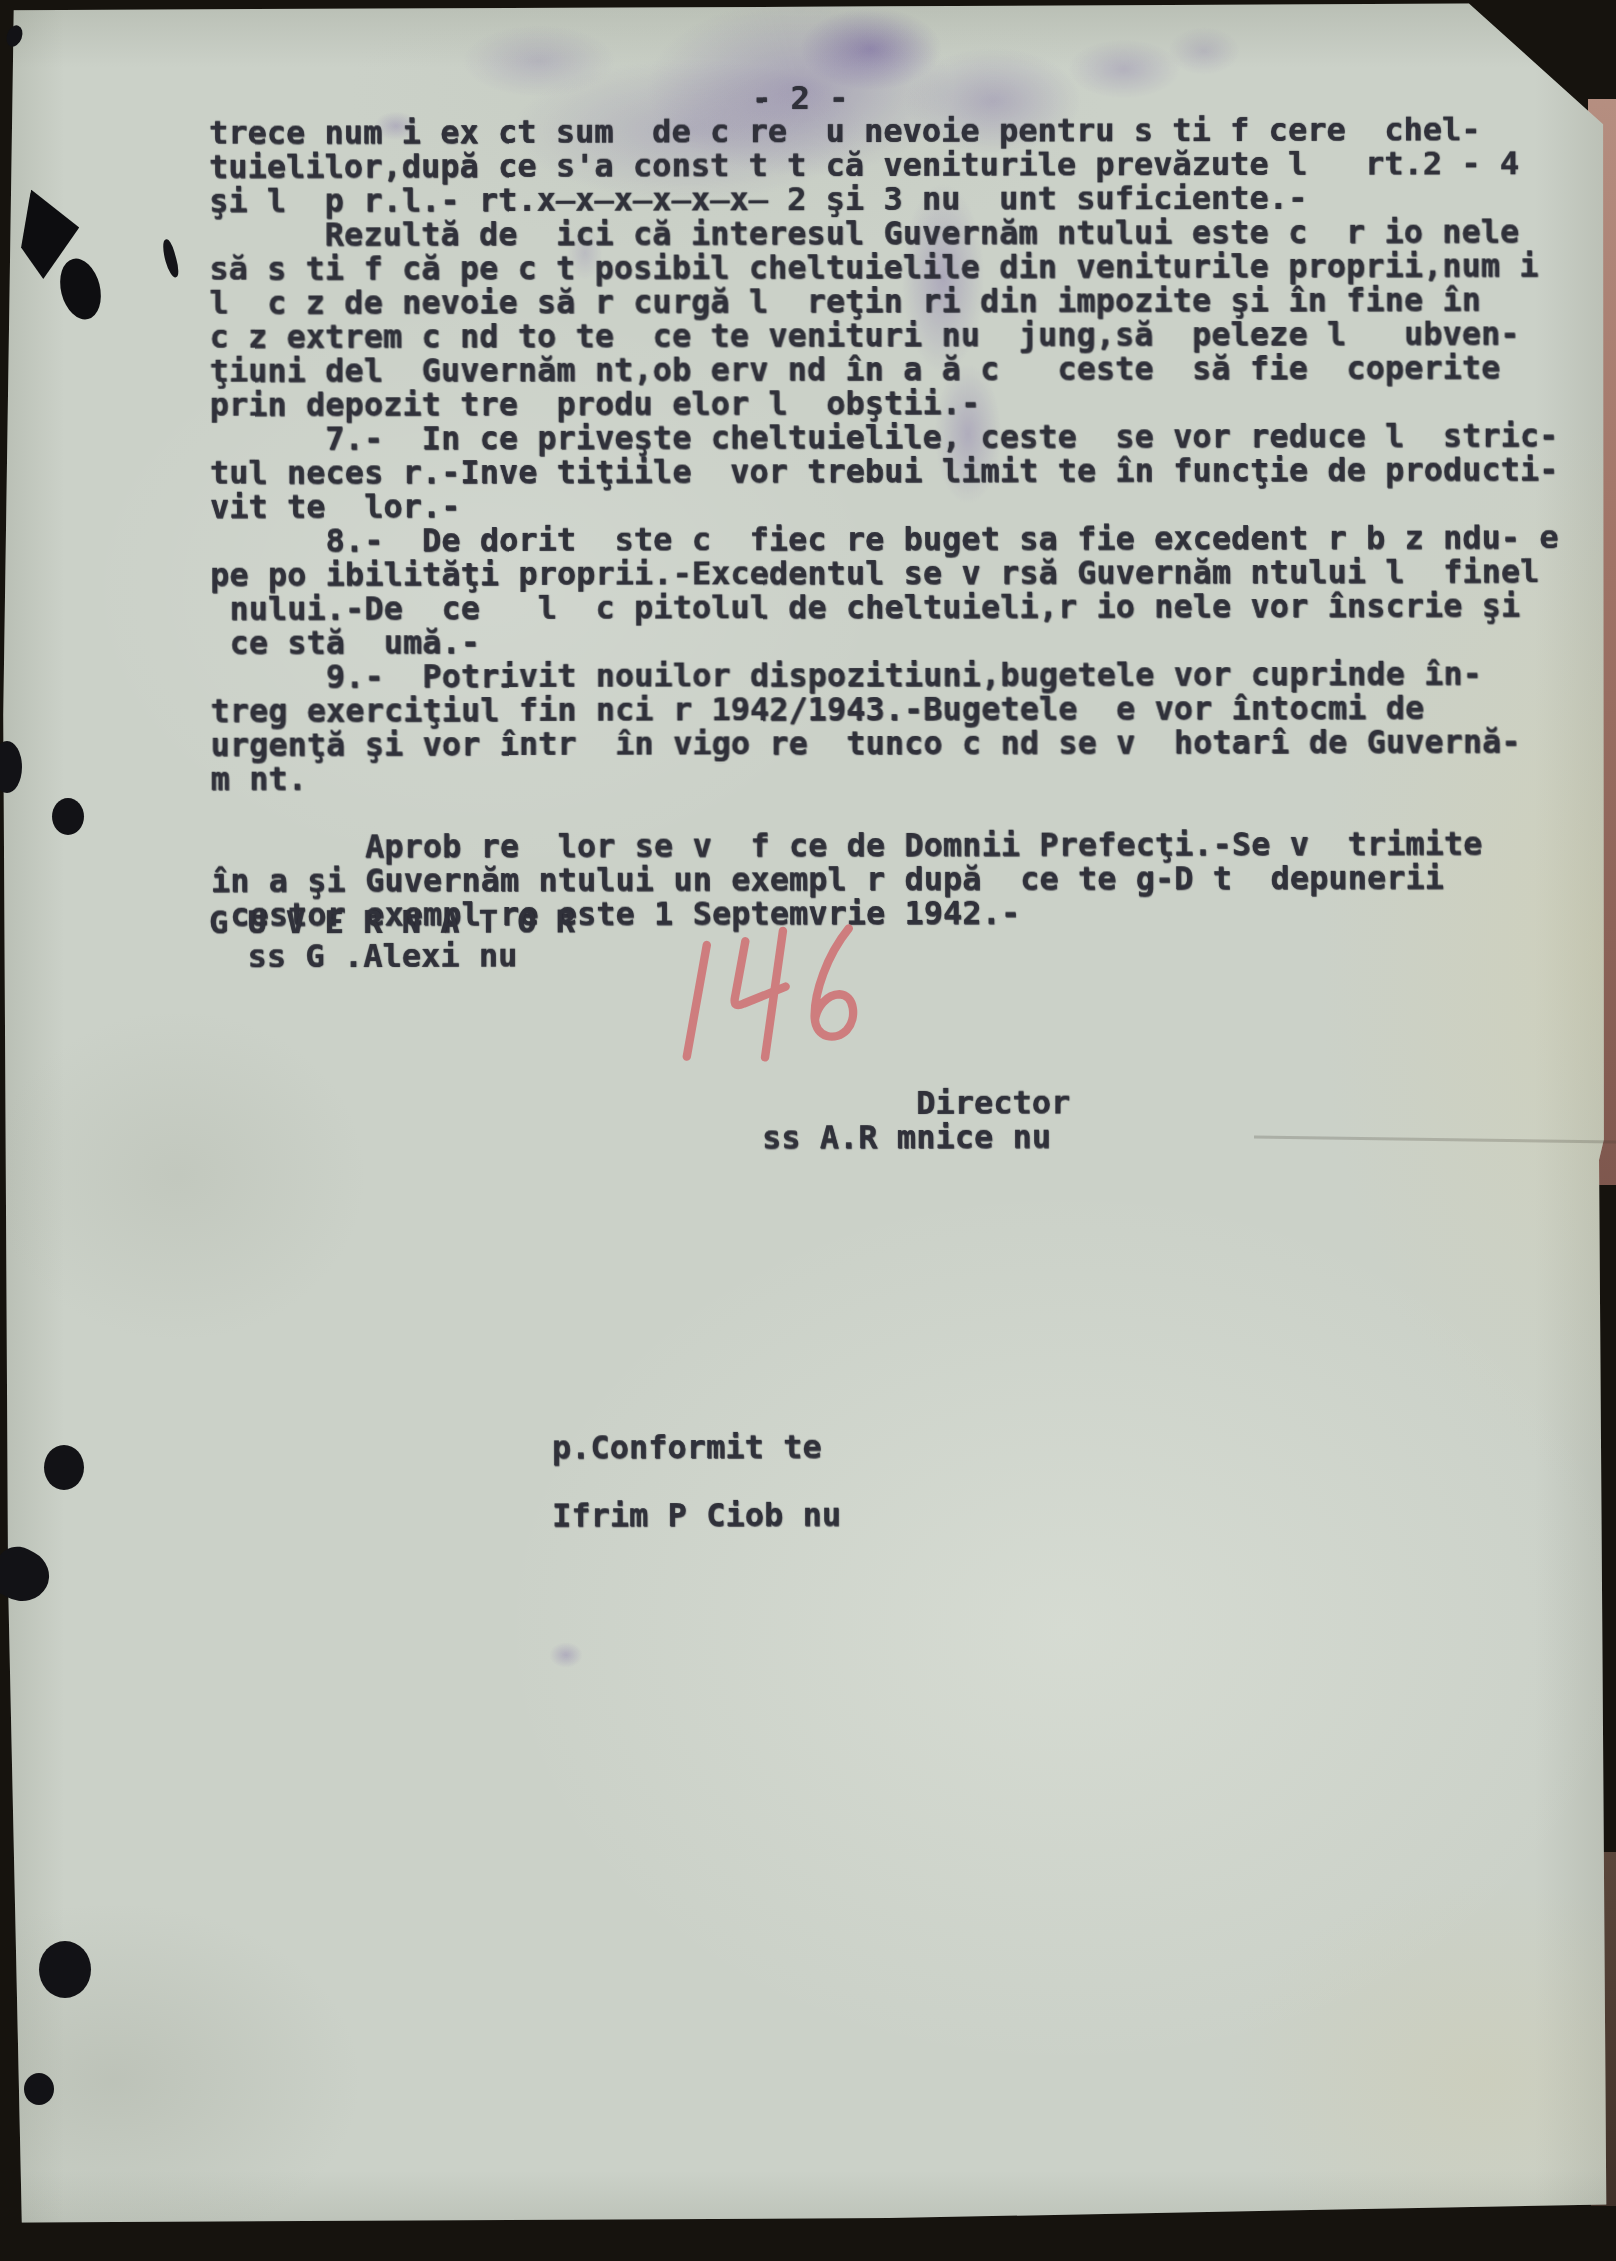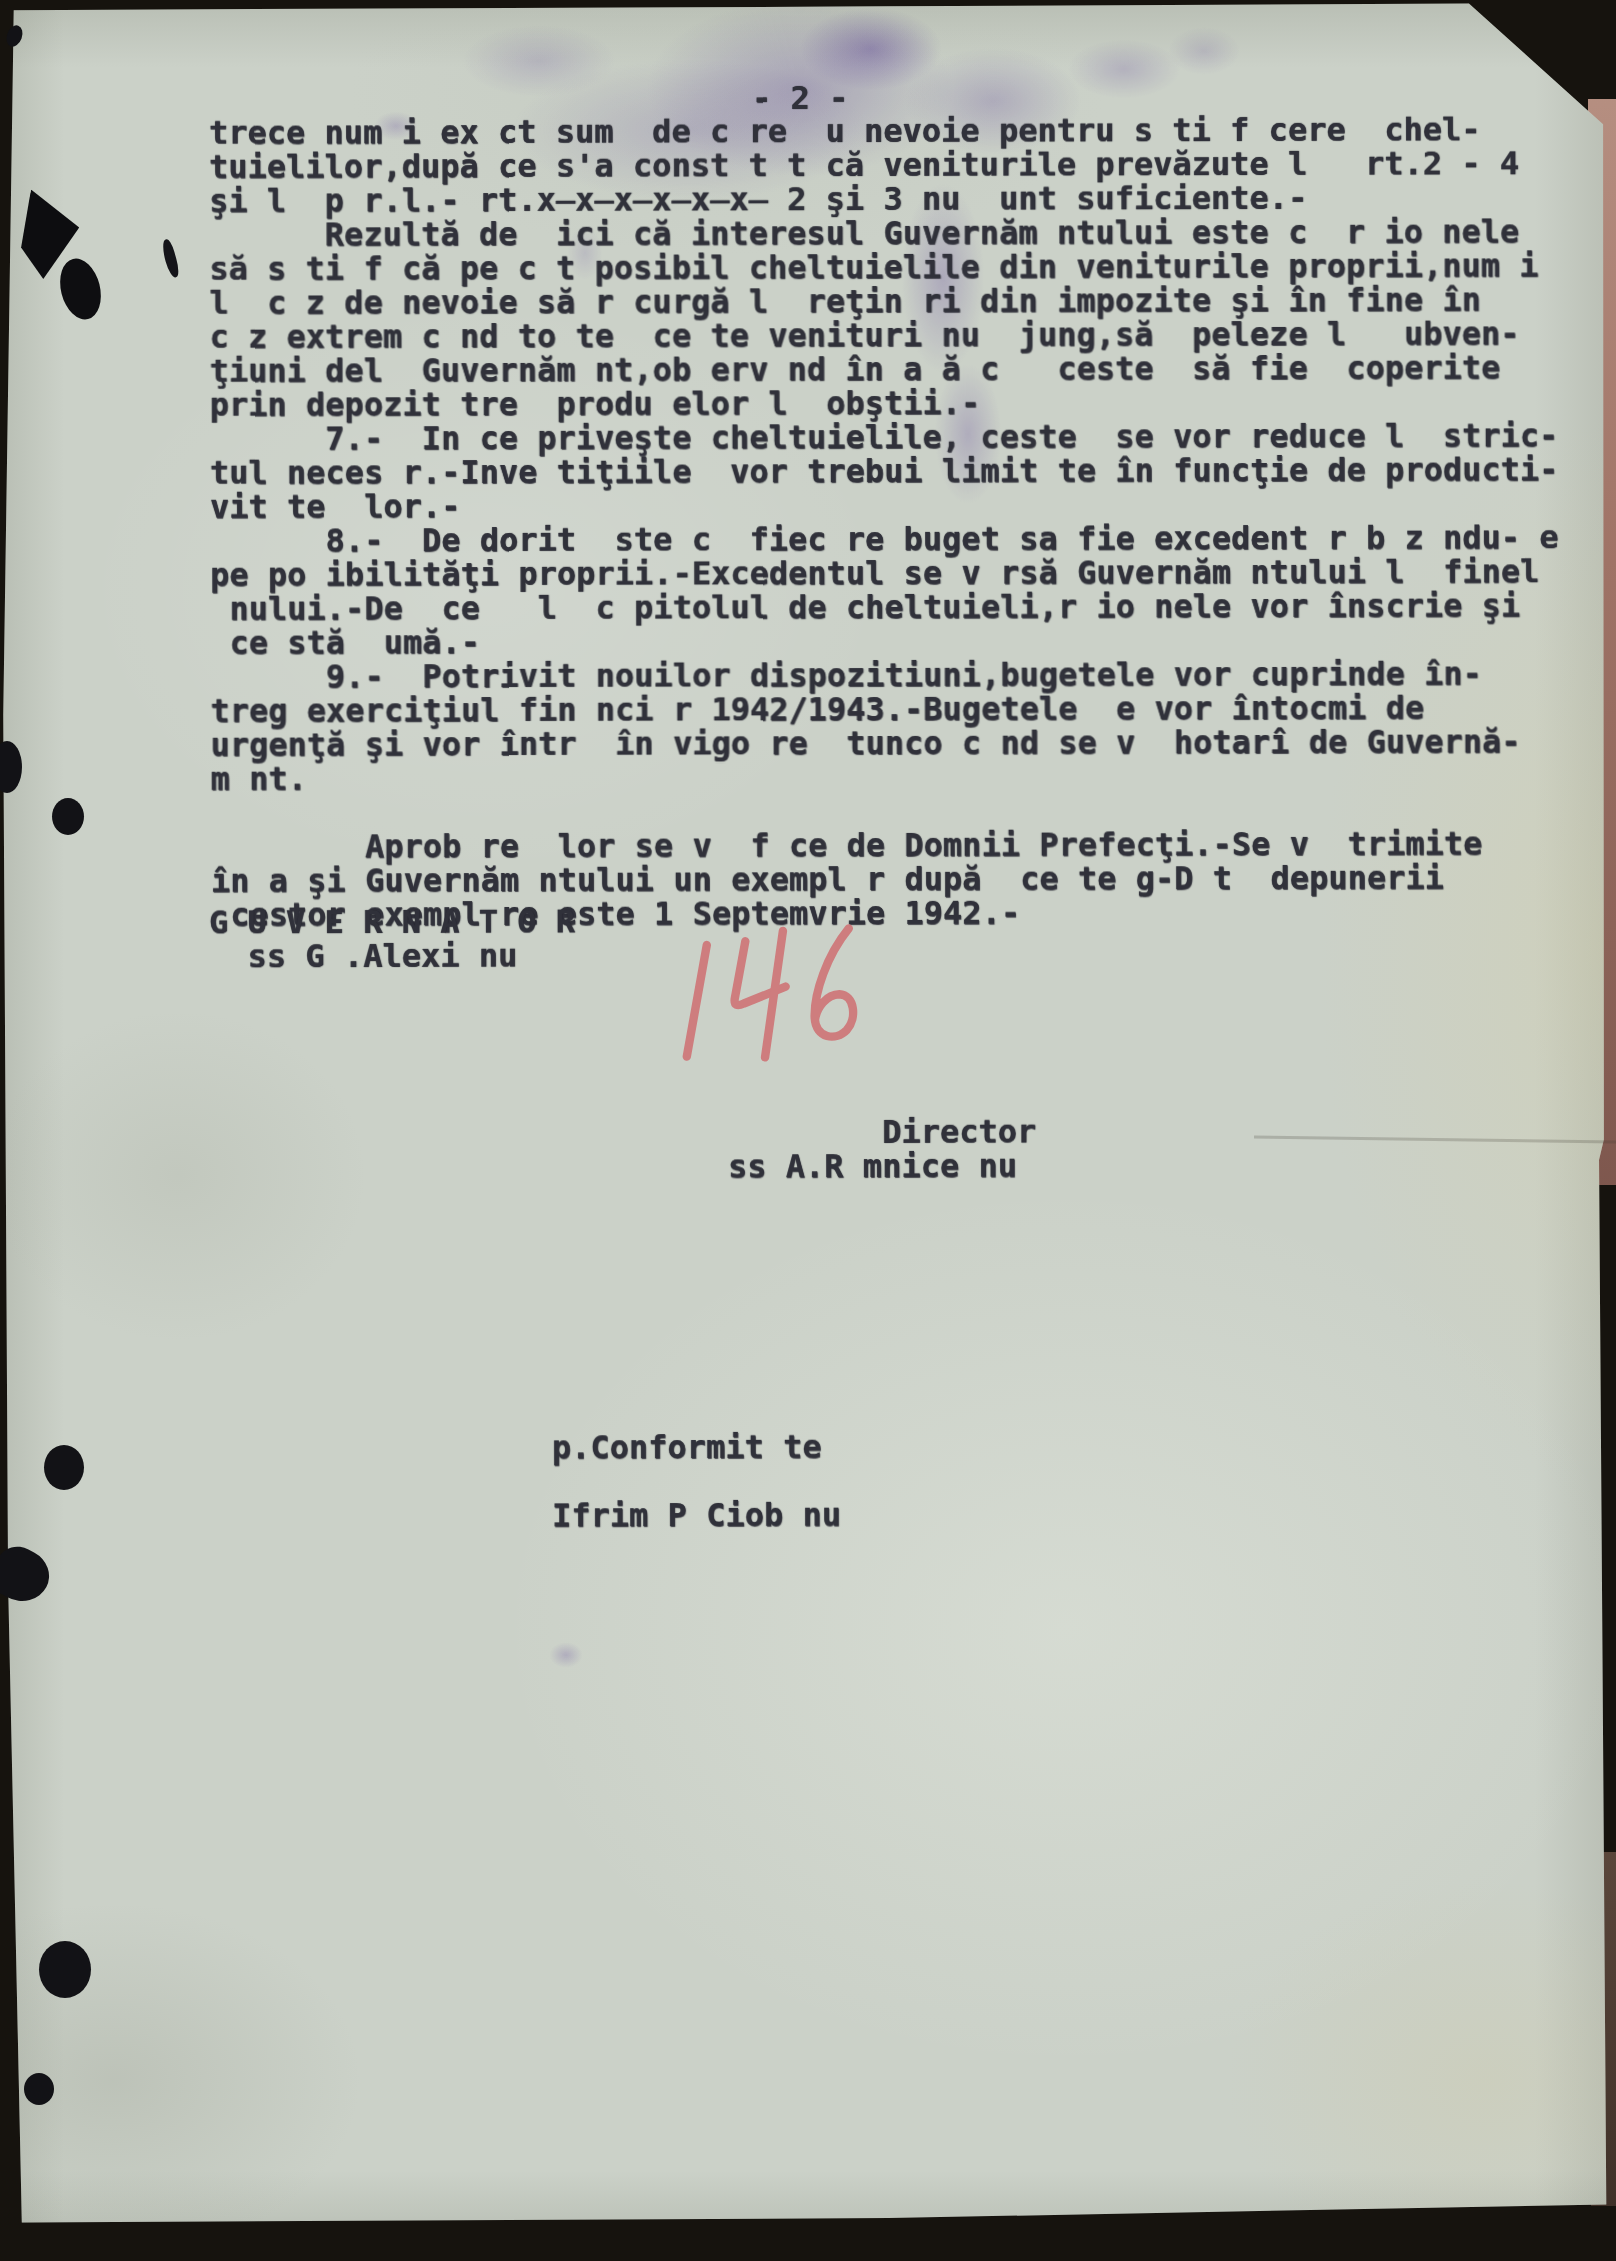--- a/index.html
+++ b/index.html
@@ -62,21 +62,21 @@
     font-size:32px;line-height:34px;font-weight:bold;
     color:#30313a;
     text-shadow:0.5px 0.5px 1px rgba(38,38,48,.85), -0.3px 0 0.7px rgba(38,38,48,.45);
     white-space:pre;letter-spacing:0;
     filter:blur(0.3px);
     transform:rotate(-0.15deg);
   }
   #page-number{left:752px;top:81px;}
   #body-text{left:210px;top:114px;}
   #signature-block{left:209px;top:894px;margin-top:11px;}
-  #director-block{left:728px;top:1086px;margin-top:29px;}
+  #director-block{left:762px;top:1086px;}
   #conformity-block{left:552px;top:1430px;}
   
   #stamp{position:absolute;left:658px;top:911px;width:227px;height:156px;}
   #stamp svg{overflow:visible;}
   
   .blob{position:absolute;background:#121216;border-radius:50%;}
   .b1{left:20px;top:195px;width:56px;height:84px;border-radius:0;
       clip-path:polygon(0 0,100% 30%,60% 100%,8% 70%);transform:rotate(14deg);background:#0d0d10;}
   .b2{left:61px;top:258px;width:39px;height:62px;transform:rotate(-14deg);background:#0e0e11;}
   .b3{left:-8.4px;top:741px;width:30px;height:52px;}

